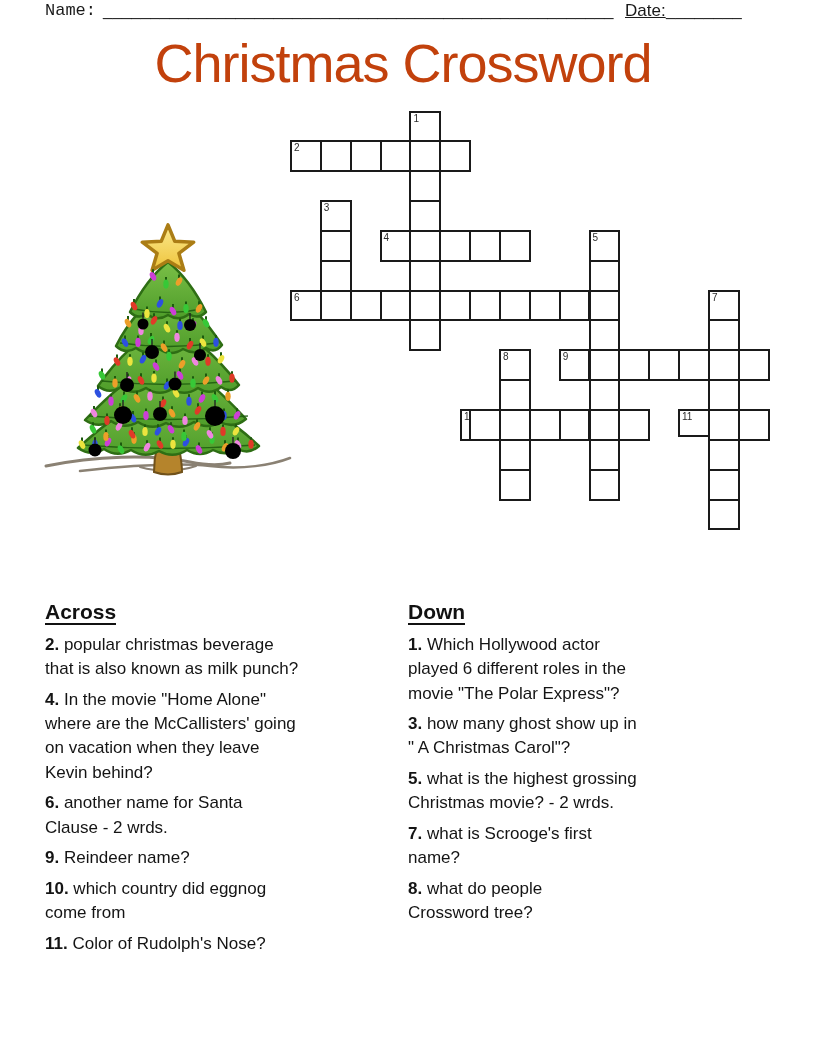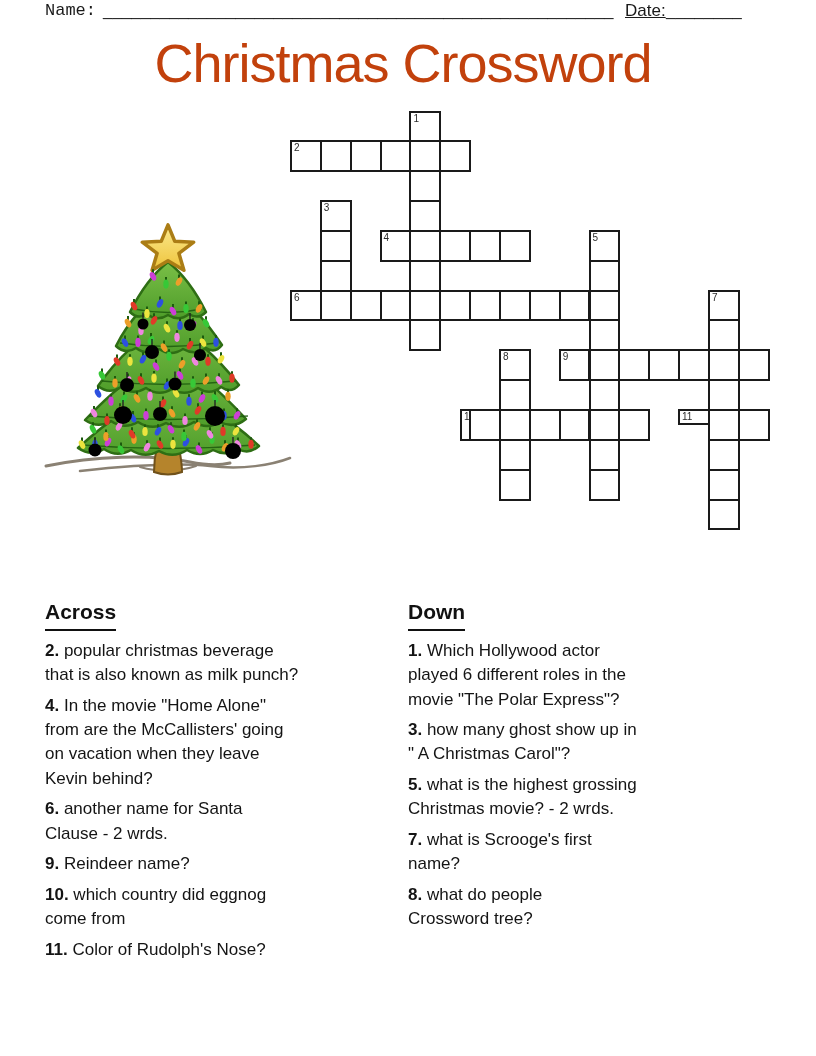--- a/index.html
+++ b/index.html
@@ -10,21 +10,21 @@
   .hdr-line{position:absolute;top:1px;font-size:17px;letter-spacing:0;color:#1a1a1a;white-space:nowrap;}
   
   .title{position:absolute;top:35px;left:0;width:720px;text-align:center;
          font-size:54px;line-height:56px;letter-spacing:-1px;color:#c2410c;margin-left:43px;}
   
   .cell{position:absolute;box-sizing:border-box;border:2px solid #1a1a1a;background:#fff;}
   .cellnum{position:absolute;top:0px;left:2px;font-size:10px;line-height:11px;color:#2b2b2b;}
   
   .cluecol{position:absolute;top:601px;}
   .clue-head{display:inline-block;font-size:21px;font-weight:700;line-height:21px;
-             border-bottom:2px solid #111;padding-bottom:7px;margin-bottom:8px;color:#111;}
+             border-bottom:2px solid #111;padding-bottom:1px;margin-bottom:8px;color:#111;}
   .clue{margin:0 0 6.3px 0;}
   .cline{font-size:17px;line-height:24.3px;white-space:nowrap;color:#141414;}
   .cnum{font-weight:700;}
 </style>
 </head>
 <body>
 
 <div class="page">
 
   <span class="hdr-label" style="left:45px;font-family:Liberation Mono, monospace;">Name:</span>
@@ -109,21 +109,21 @@
       <div class="cell" style="left: 648.2px; top: 349.3px; width: 31.85px; height: 31.85px;"></div>
       <div class="cell" style="left: 678.05px; top: 349.3px; width: 31.85px; height: 31.85px;"></div>
       <div class="cell" style="left: 737.75px; top: 349.3px; width: 31.85px; height: 31.85px;"></div>
       <div class="cell" style="left: 460px; top: 409px; width: 36px; height: 31.85px;">
         <span class="cellnum">10</span>
       </div>
       <div class="cell" style="left: 469.1px; top: 409px; width: 31.85px; height: 31.85px;"></div>
       <div class="cell" style="left: 528.8px; top: 409px; width: 31.85px; height: 31.85px;"></div>
       <div class="cell" style="left: 558.65px; top: 409px; width: 31.85px; height: 31.85px;"></div>
       <div class="cell" style="left: 618.35px; top: 409px; width: 31.85px; height: 31.85px;"></div>
-      <div class="cell" style="left: 678.05px; top: 409px; width: 31.85px; height: 16px; text-align: center;">
+      <div class="cell" style="left: 678.05px; top: 409px; width: 31.85px; height: 28px; text-align: center;">
         <span class="cellnum">11</span>
       </div>
       <div class="cell" style="left: 737.75px; top: 409px; width: 31.85px; height: 31.85px;"></div>
     </div>
 
   <svg style="position:absolute;left:40px;top:220px;" width="252" height="260" viewBox="0 0 252 260">
     <defs>
       <linearGradient id="treeG" x1="0" y1="0" x2="0" y2="1">
         <stop offset="0" stop-color="#7abf47"></stop>
           <stop offset="1" stop-color="#4f9d2a"></stop>
@@ -370,21 +370,21 @@
 
   <div class="cluecol" style="left:45px;width:362px;">
     <div class="clue-head">Across</div>
     <div id="across-list">
         <div class="clue">
           <div class="cline"><span class="cnum">2.</span> popular christmas beverage</div>
           <div class="cline">that is also known as milk punch?</div>
         </div>
         <div class="clue">
           <div class="cline"><span class="cnum">4.</span> In the movie "Home Alone"</div>
-          <div class="cline">from are the McCallisters' going</div>
+          <div class="cline">where are the McCallisters' going</div>
           <div class="cline">on vacation when they leave</div>
           <div class="cline">Kevin behind?</div>
         </div>
         <div class="clue">
           <div class="cline"><span class="cnum">6.</span> another name for Santa</div>
           <div class="cline">Clause - 2 wrds.</div>
         </div>
         <div class="clue">
           <div class="cline"><span class="cnum">9.</span> Reindeer name?</div>
         </div>

